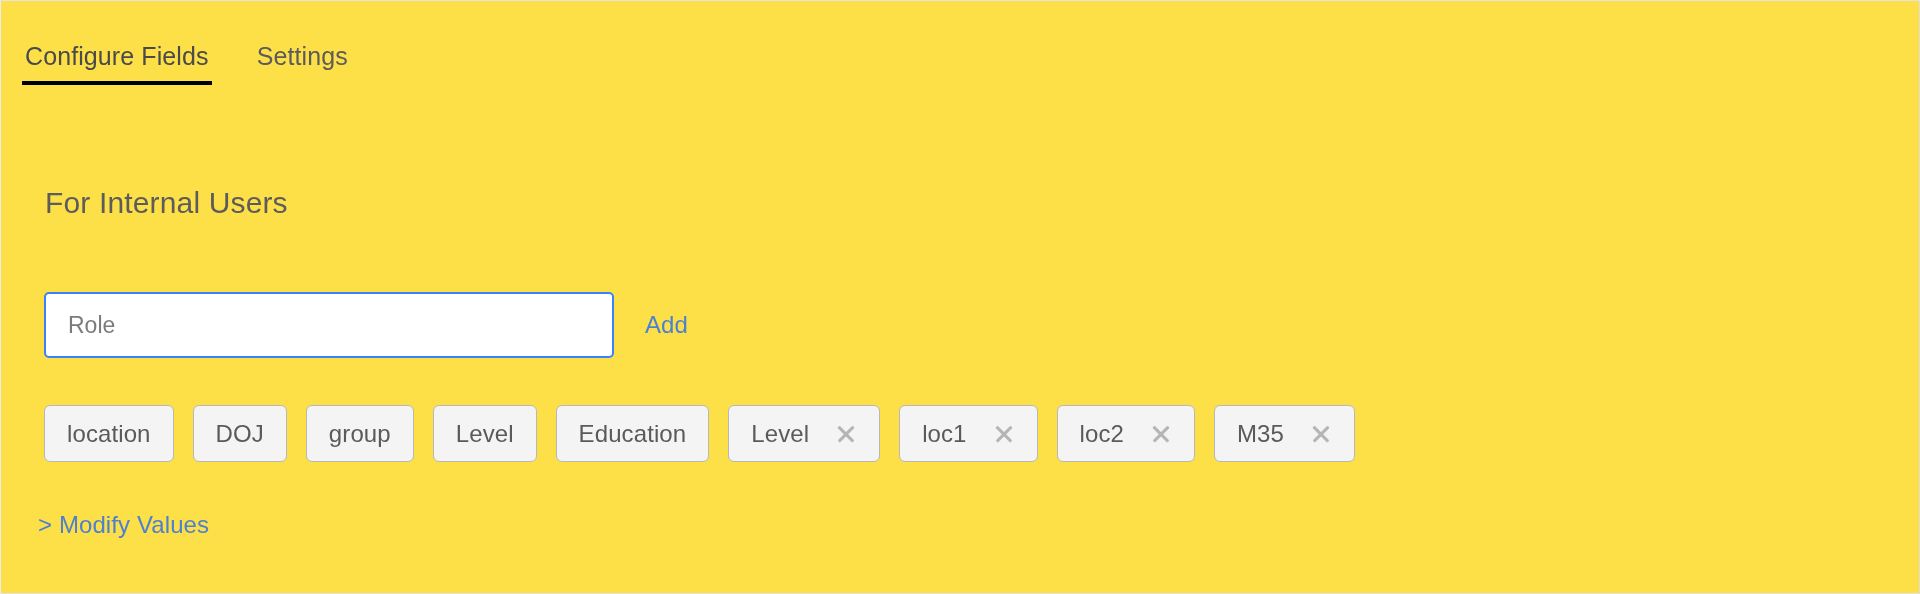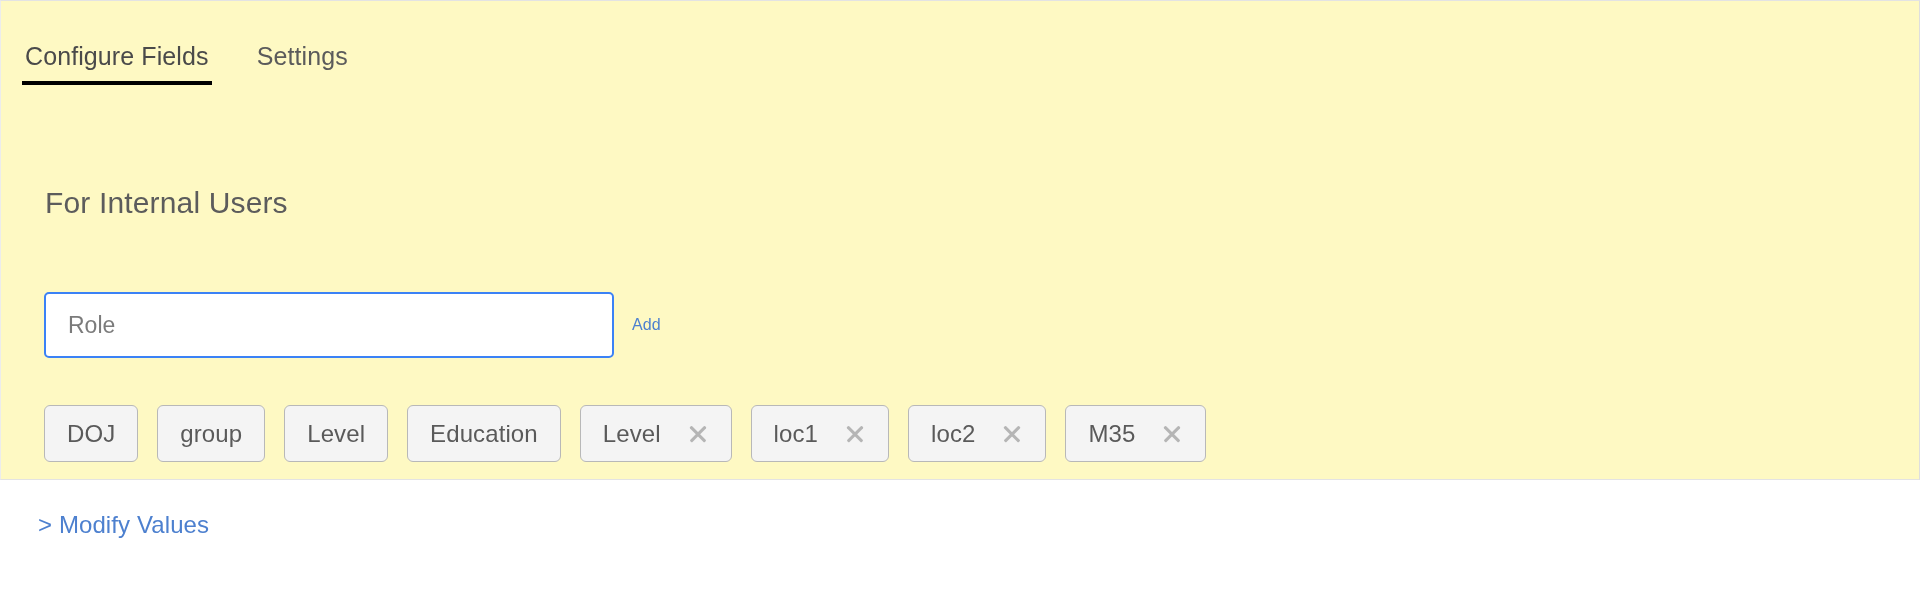--- a/index.html
+++ b/index.html
@@ -12,22 +12,22 @@
     background: #ffffff;
   }
   body {
     font-family: "Liberation Sans", sans-serif;
     -webkit-font-smoothing: antialiased;
   }
 
   #panel {
     position: relative;
     width: 1920px;
-    height: 480px;
-    background: #fef9c3;
+    height: 594px;
+    background: #fde047;
     border-top: 1px solid #e3e3e3;
     border-left: 1px solid #ececec;
     border-right: 1px solid #dedede;
     border-bottom: 1px solid #e3e3e3;
   }
 
   
   #tabbar {
     position: absolute;
     left: 0;
@@ -85,22 +85,22 @@
     border-radius: 5px;
     font-family: "Liberation Sans", sans-serif;
     font-size: 23px;
     color: #3d3d3d;
     padding: 0 22px;
     outline: none;
   }
   #role-input::placeholder { color: #7b7b7b; opacity: 1; }
 
   #add-link {
-    margin-left: 18px;
-    font-size: 16px;
+    margin-left: 31px;
+    font-size: 24px;
     color: #4d80cf;
     cursor: pointer;
     line-height: 66px;
     letter-spacing: .1px;
   }
 
   
   #chip-row {
     position: absolute;
     left: 43px;
@@ -175,20 +175,23 @@
 
   <div id="section-title">For Internal Users</div>
 
   <div id="input-row">
     <input id="role-input" type="text" placeholder="Role" value="" style="">
     <span id="add-link">Add</span>
   </div>
 
   <div id="chip-row">
       <div class="chip">
+        <span class="chip-label">location</span>
+      </div>
+      <div class="chip">
         <span class="chip-label">DOJ</span>
       </div>
       <div class="chip">
         <span class="chip-label">group</span>
       </div>
       <div class="chip">
         <span class="chip-label">Level</span>
       </div>
       <div class="chip">
         <span class="chip-label">Education</span>

